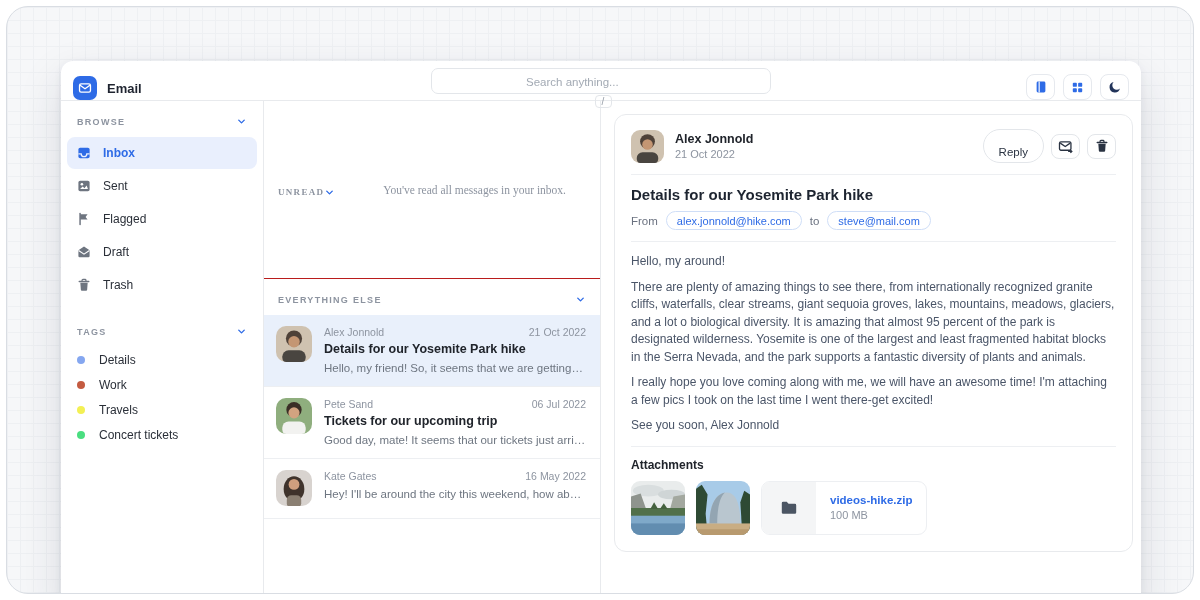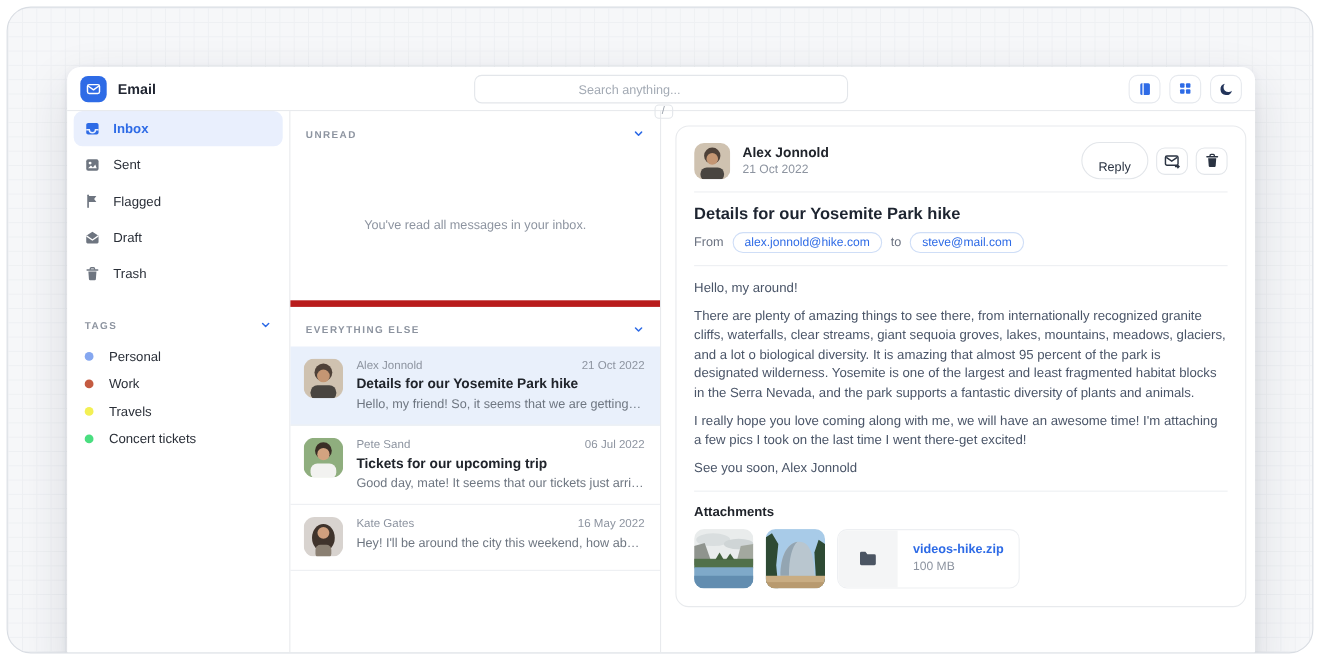--- a/index.html
+++ b/index.html
@@ -10,21 +10,21 @@
   .frame { position:absolute; inset:6px; border:1.5px solid #d9dde3; border-radius:22px; overflow:hidden;
            background-color:#f6f7f9;
            background-image:linear-gradient(#eef0f3 1px, transparent 1px),
                             linear-gradient(90deg, #eef0f3 1px, transparent 1px);
            background-size:13px 13px; }
 
   .app { position:absolute; left:54px; top:54px; width:1080px; height:545px; background:#ffffff;
          border-radius:12px 12px 0 0; box-shadow:0 18px 45px rgba(25,35,60,.14), 0 2px 8px rgba(25,35,60,.06); }
 
   
-  .topbar { position:relative; height:40px; display:flex; align-items:center; justify-content:space-between;
+  .topbar { position:relative; height:40px; display:flex; align-items:flex-end; justify-content:space-between;
             padding:0 12px; border-bottom:1px solid #e8eaed; }
   .brand { display:flex; align-items:center; gap:10px; }
   .logo { width:24px; height:24px; border-radius:7px; background:#2e6be6; display:flex; align-items:center; justify-content:center; }
   .app-title { font-size:13px; font-weight:bold; color:#1f2430; }
 
   .search { position:absolute; left:50%; top:50%; transform:translate(-50%,-50%); width:340px; height:26px;
             display:flex; align-items:center; gap:7px; padding:0 5px 0 9px; border:1px solid #e3e6ea;
             border-radius:7px; background:#fff;flex-direction:column; }
   .search input { flex:1; border:none; outline:none; font-size:11.5px; color:#3a4250; background:transparent;
                   font-family:inherit; }
@@ -48,21 +48,21 @@
                     color:#8d94a0; cursor:pointer; }
   .nav-item { display:flex; align-items:center; gap:12px; height:26px; padding:16px 10px; margin-bottom:1px;
               border-radius:8px; font-size:12px; color:#2a2f38; cursor:pointer; }
   .nav-item .nico { color:#6e7580; display:flex; }
   .nav-item.active { background:#e9effd; color:#2e6be6; font-weight:bold; }
   .nav-item.active .nico { color:#2e6be6; }
   .tag-item { display:flex; align-items:center; gap:14px; height:25px; padding:0 10px; font-size:12px; color:#2a2f38; cursor:pointer; }
   .tag-dot { width:8px; height:8px; border-radius:50%; }
 
   
-  .unread-section { height:178px; display:flex; flex-direction:column; border-bottom:6px solid #b91c1c; }
+  .unread-section { height:178px; display:flex; border-bottom:1px solid #b91c1c;font-family:Liberation Serif, serif; }
   .list-header { padding:15px 14px 10px 14px; }
   .empty-area { flex:1; display:flex; align-items:center; justify-content:center; }
   .empty-msg { font-size:11.5px; color:#8d94a0; }
 
   .email-item { display:flex; gap:12px; padding:11px 14px 12px 12px; border-bottom:1px solid #edeff2; cursor:pointer; }
   .email-item.selected { background:#e9f0fb; }
   .avatar { width:36px; height:36px; border-radius:10px; overflow:hidden; flex:none; }
   .avatar svg { display:block; }
   .email-body { flex:1; min-width:0; }
   .email-row1 { display:flex; justify-content:space-between; align-items:baseline; }
@@ -148,20 +148,26 @@
             <svg width="14" height="14" viewBox="0 0 16 16">
               <path d="M13.6 9.6A6 6 0 1 1 6.4 2.4a4.7 4.7 0 0 0 7.2 7.2z" fill="#22345a"></path>
             </svg>
           </button>
         </div>
       </div>
 
       <div class="main">
 
         <aside class="sidebar">
+          <div class="section-header">
+            <span>BROWSE</span>
+            <svg width="11" height="11" viewBox="0 0 16 16">
+              <path d="M4 6l4 4 4-4" fill="none" stroke="#2e6be6" stroke-width="2" stroke-linecap="round" stroke-linejoin="round"></path>
+            </svg>
+          </div>
 
           <div class="nav-item active">
             <span class="nico">
               <svg width="14" height="14" viewBox="0 0 16 16">
                 <rect x="1.6" y="2" width="12.8" height="12" rx="2" fill="currentColor"></rect>
                 <path d="M1.6 9h3.2a3.2 3.2 0 0 0 6.4 0h3.2" fill="none" stroke="#e9effd" stroke-width="1.5"></path>
               </svg>
             </span>
             <span>Inbox</span>
           </div>
@@ -210,21 +216,21 @@
 
           <div class="section-header" style="margin-top:10px;">
             <span>TAGS</span>
             <svg width="11" height="11" viewBox="0 0 16 16">
               <path d="M4 6l4 4 4-4" fill="none" stroke="#2e6be6" stroke-width="2" stroke-linecap="round" stroke-linejoin="round"></path>
             </svg>
           </div>
 
           <div class="tag-item">
             <span class="tag-dot" style="background-color: rgb(133, 167, 240);"></span>
-            <span>Personal</span>
+            <span>Details</span>
           </div>
           <div class="tag-item">
             <span class="tag-dot" style="background-color: rgb(196, 91, 65);"></span>
             <span>Work</span>
           </div>
           <div class="tag-item">
             <span class="tag-dot" style="background-color: rgb(243, 240, 84);"></span>
             <span>Travels</span>
           </div>
           <div class="tag-item">

